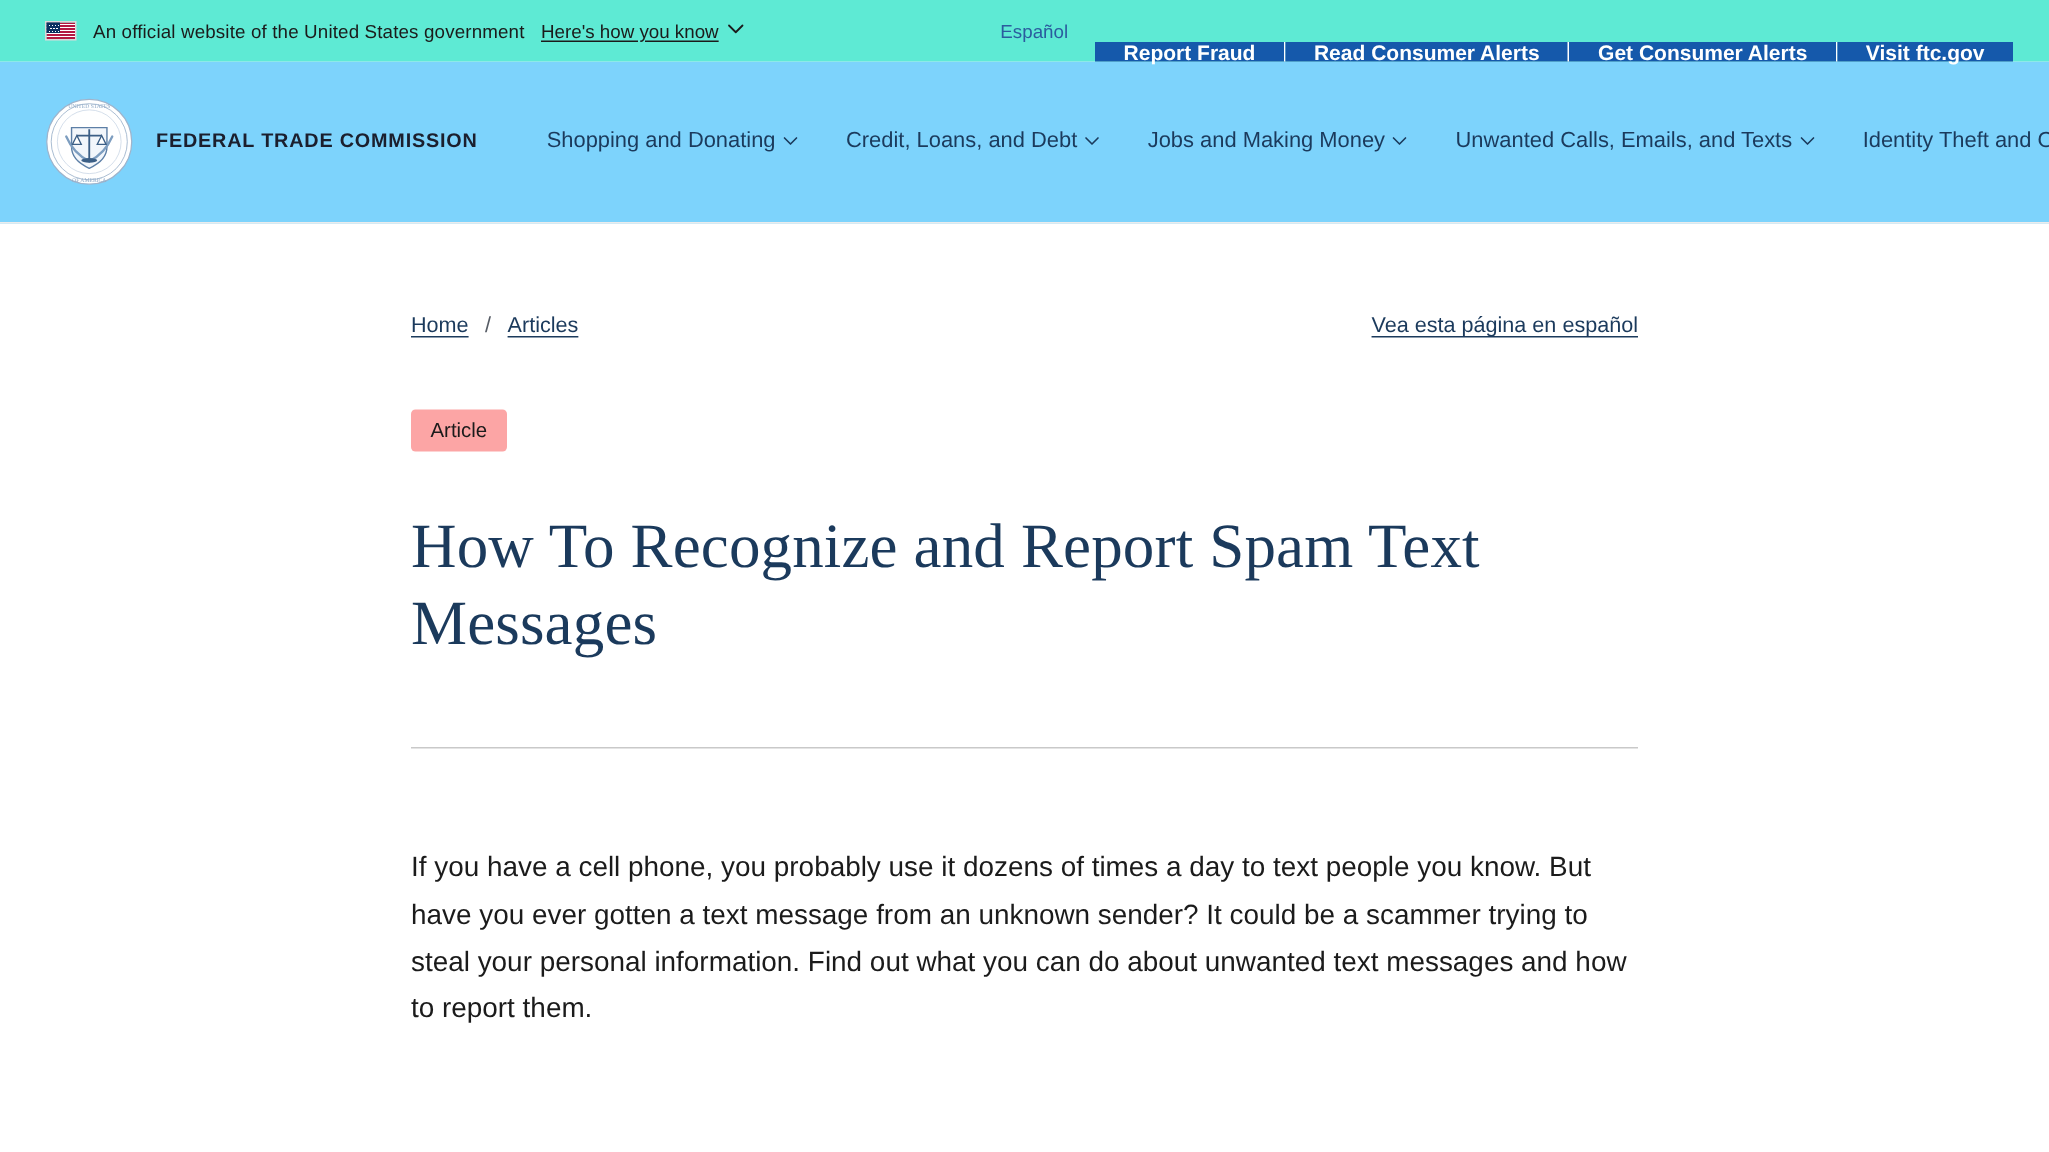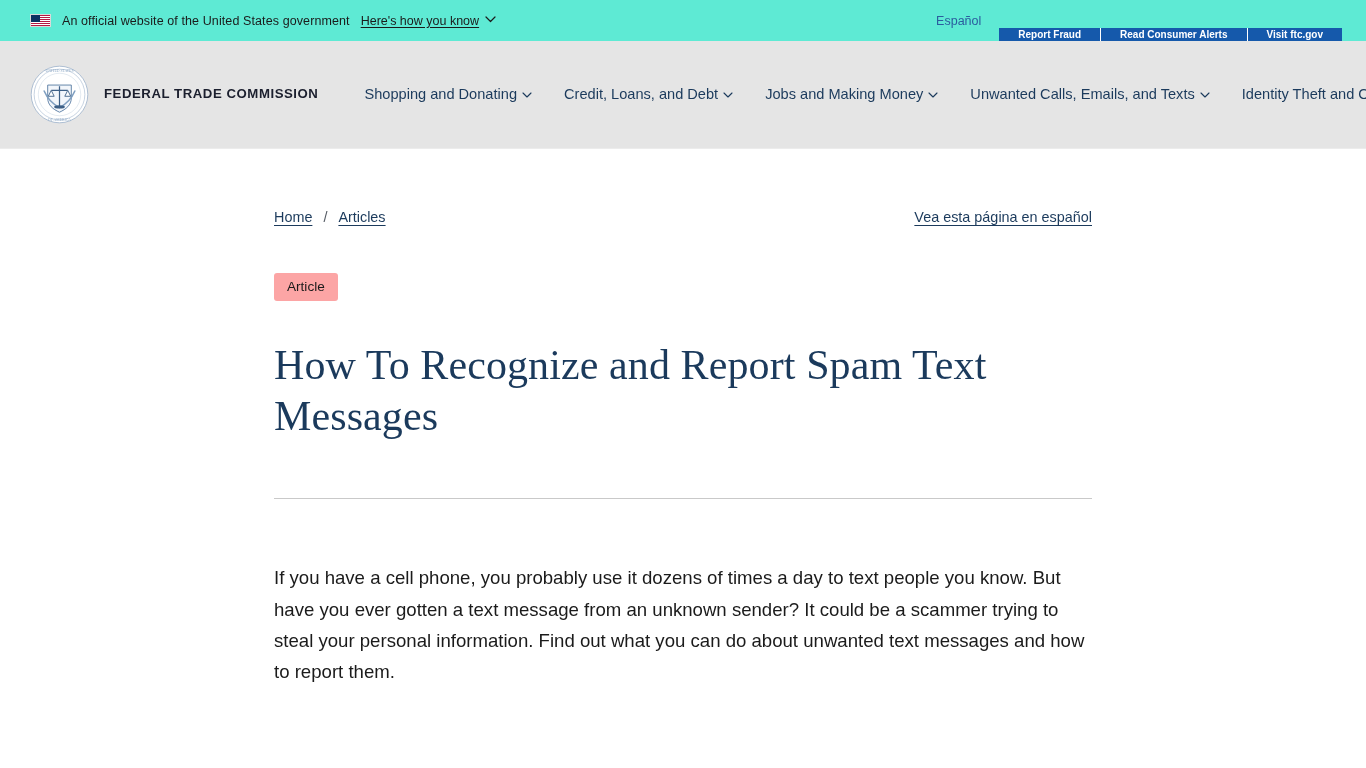--- a/index.html
+++ b/index.html
@@ -108,33 +108,33 @@
     color: #2b5c9e;
     cursor: pointer;
     white-space: nowrap;
   }
   .util-btn {
     display: flex;
     align-items: center;
     padding: 0 19px;
     background: #1559ab;
     color: #ffffff;
-    font-size: 10px;
+    font-size: 14px;
     font-weight: bold;
     white-space: nowrap;
     cursor: pointer;
     border-right: 1px solid #ffffff;
     margin-top: 28px;
   }
   .util-btn:last-child { border-right: none; }
 
   
   .site-header {
     height: 108px;
-    background: #e5e5e5;
+    background: #7dd3fc;
     border-bottom: 1px solid #ececec;
     display: flex;
     align-items: center;
     padding: 0 30px;
   }
   .brand {
     display: flex;
     align-items: center;
     flex: 0 0 auto;
     cursor: pointer;
@@ -274,20 +274,21 @@
     <span class="gov-chevron">
       <svg width="11" height="7" viewBox="0 0 11 7" fill="none" aria-hidden="true">
         <path d="M1 1L5.5 5.5L10 1" stroke="#1b1b1b" stroke-width="1.2" stroke-linecap="round" stroke-linejoin="round"></path>
       </svg>
     </span>
   </div>
   <div class="gov-banner-right">
     <div class="espanol-link">Español</div>
     <div class="util-btn">Report Fraud</div>
     <div class="util-btn">Read Consumer Alerts</div>
+    <div class="util-btn">Get Consumer Alerts</div>
     <div class="util-btn">Visit ftc.gov</div>
   </div>
 </div>
 
 <header class="site-header">
 
   <div class="brand">
     <span class="seal">
       <svg width="59" height="59" viewBox="0 0 100 100" aria-hidden="true">
         <circle cx="50" cy="50" r="48" fill="#ffffff" stroke="#9fb4cc" stroke-width="1.4"></circle>

